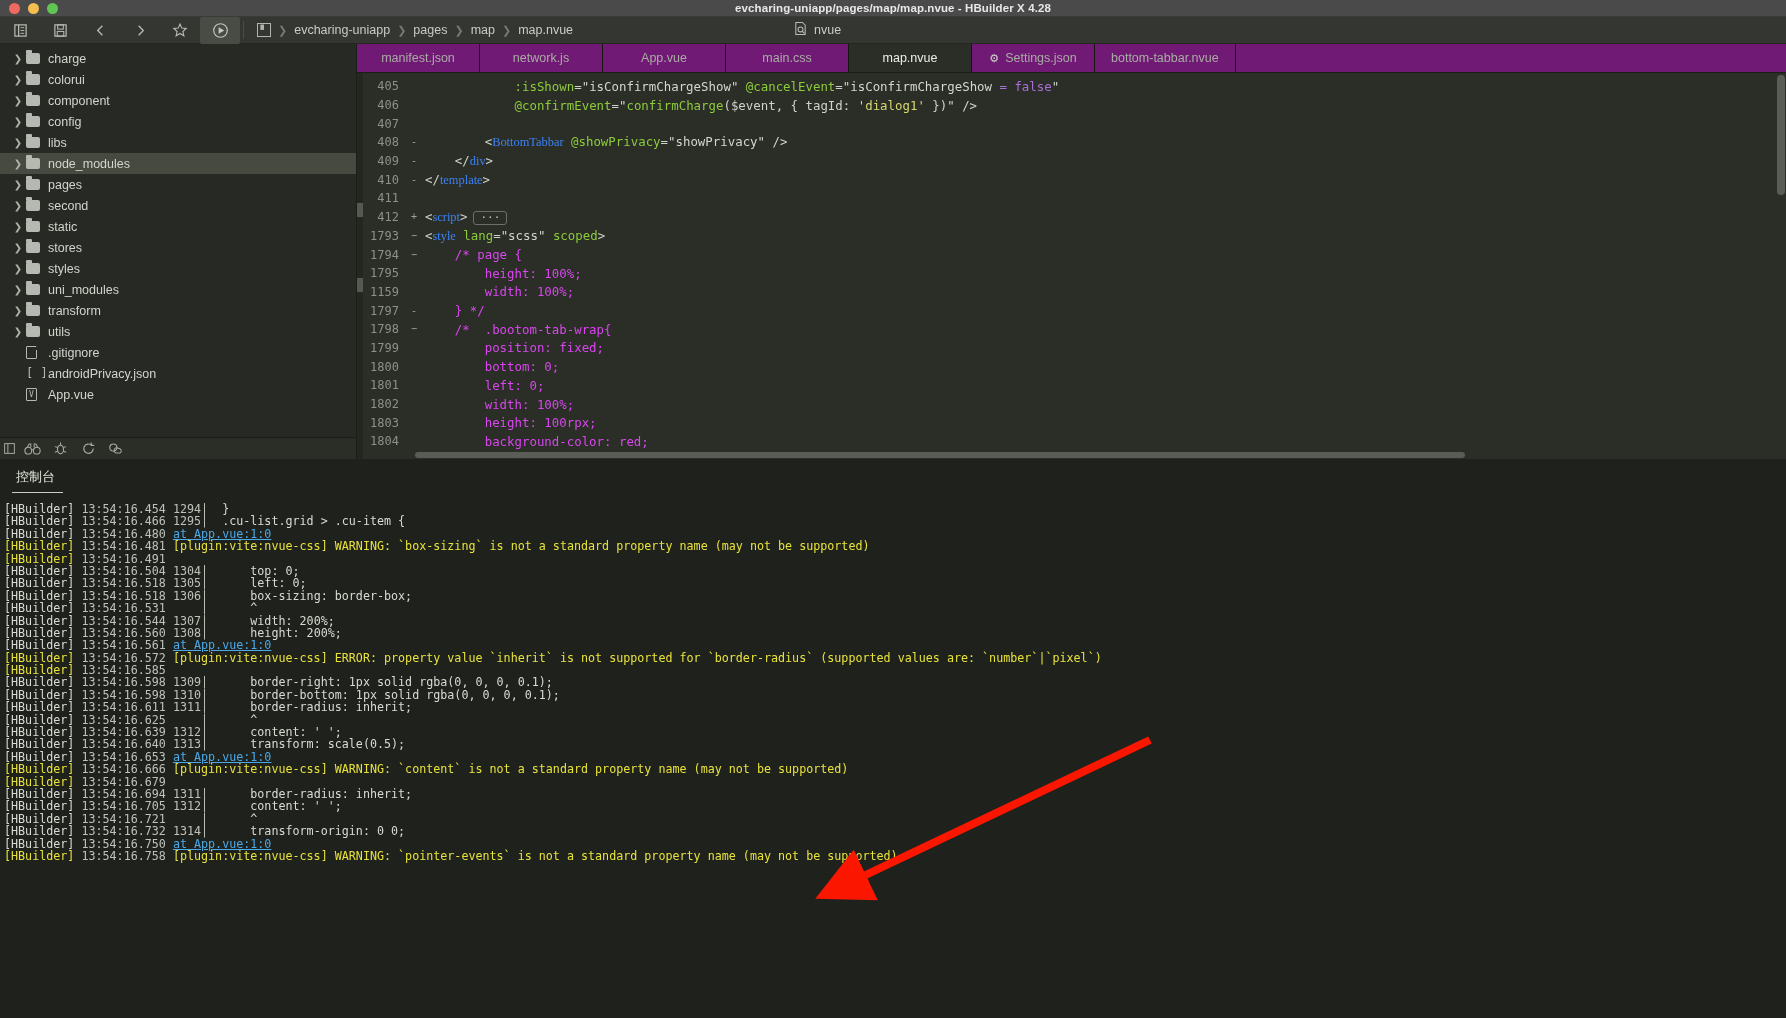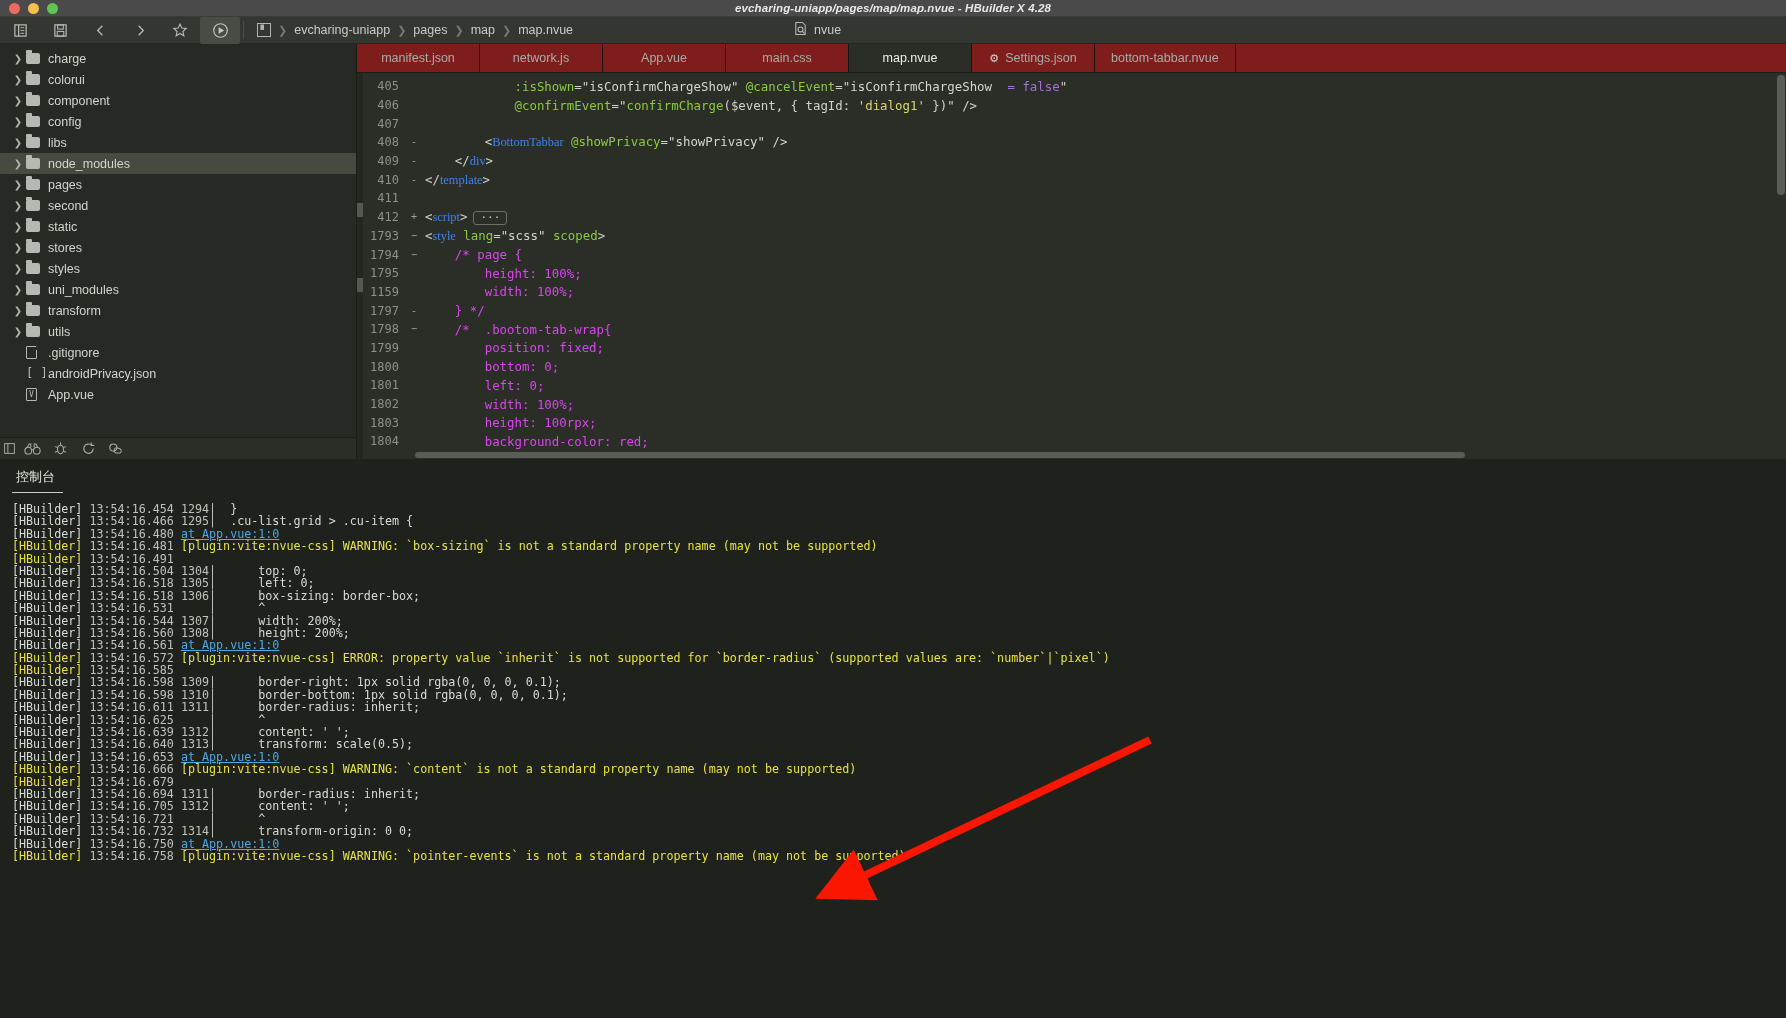--- a/index.html
+++ b/index.html
@@ -23,21 +23,20 @@
   .traffic { display: flex; gap: 8px; padding-left: 9px; align-items: center; }
   .dot { width: 11px; height: 11px; border-radius: 50%; }
   .dot.red { background: #ec6a5f; }
   .dot.yellow { background: #f4bf4f; }
   .dot.green { background: #61c554; }
   .title-text {
     position: absolute; left: 0; right: 0; text-align: center;
     font-size: 11.5px; font-weight: bold; color: #e8e8e8;
     font-family: "Liberation Sans", sans-serif;
     letter-spacing: 0.1px;
-    font-style: italic;
   }
 
   
   .toolbar {
     height: 27px;
     background: #333631;
     display: flex; align-items: center;
     border-bottom: 1px solid #24261f;
   }
   .tb-btn {
@@ -122,21 +121,21 @@
   }
   .sf-icon {
     width: 28px; height: 22px; display: flex; align-items: center; justify-content: center;
     color: #a7aaa2;
   }
   .sf-first { width: 18px; }
 
   
   .editor-wrap { flex: 1; display: flex; flex-direction: column; background: #2b2e27; min-width:0; }
   .tabbar {
-    height: 29px; background: #7f1d1d; display: flex; align-items: stretch;
+    height: 29px; background: #701a75; display: flex; align-items: stretch;
     border-bottom: 1px solid #1b1d17; position: relative;
   }
   .tab {
     min-width: 123px; padding: 0 16px;
     display: flex; align-items: center; justify-content: center; gap: 6px;
     font-size: 12.5px; color: #a9aca4;
     font-family: "Liberation Sans", sans-serif;
     border-right: 1px solid #15170f;
     white-space: nowrap;
   }
@@ -160,21 +159,21 @@
     width: 14px; flex: none; text-align: center;
     color: #9fa29a; font-size: 10px; line-height: 1;
   }
   .code-text { color: #cfd2ca; padding-left: 4px; }
 
   
   .t-tag     { color: #3b82f6; font-family: Liberation Serif, serif; }
   .t-attr    { color: #8ecb3c; }
   .t-strq    { color: #d3d6ce; }
   .t-val     { color: #d6d86f; }
-  .t-kw      { color: #a86edb; margin-left: 8px; }
+  .t-kw      { color: #a86edb; }
   .t-cm      { color: #d946ef; }
   .t-plain   { color: #cfd2ca; }
 
   .ellipsis-box {
     display: inline-block; border: 1px solid #6d7068; border-radius: 3px;
     padding: 0px 6px; color: #c7cac2; line-height: 12px; font-size: 11px;
     margin-left: 6px; vertical-align: middle;
   }
   .scroll-v {
     position: absolute; right: 0; top: 0; width: 10px; bottom: 0;
@@ -204,21 +203,21 @@
   }
   .console-header {
     height: 34px; display: flex; align-items: flex-end; padding-left: 12px;
   }
   .console-tab {
     font-size: 13px; color: #e4e7df; padding: 0 8px 6px 4px;
     border-bottom: 1.6px solid #c9ccc4;
     font-family: "Liberation Sans", sans-serif;
   }
   .log {
-    padding: 10px 0 0 12px;
+    padding: 10px 0 0 4px;
     font-family: "DejaVu Sans Mono", monospace;
     font-size: 11.7px; line-height: 12.4px;
   }
   .log-line { white-space: pre; height: 12.4px; }
   .lg-tag   { color: #d8dbd3; }
   .lg-tagw  { color: #e7e23c; }
   .lg-time  { color: #bfc2ba; }
   .lg-num   { color: #bfc2ba; }
   .lg-text  { color: #d8dbd3; }
   .lg-link  { color: #4ba9e8; text-decoration: underline; }

